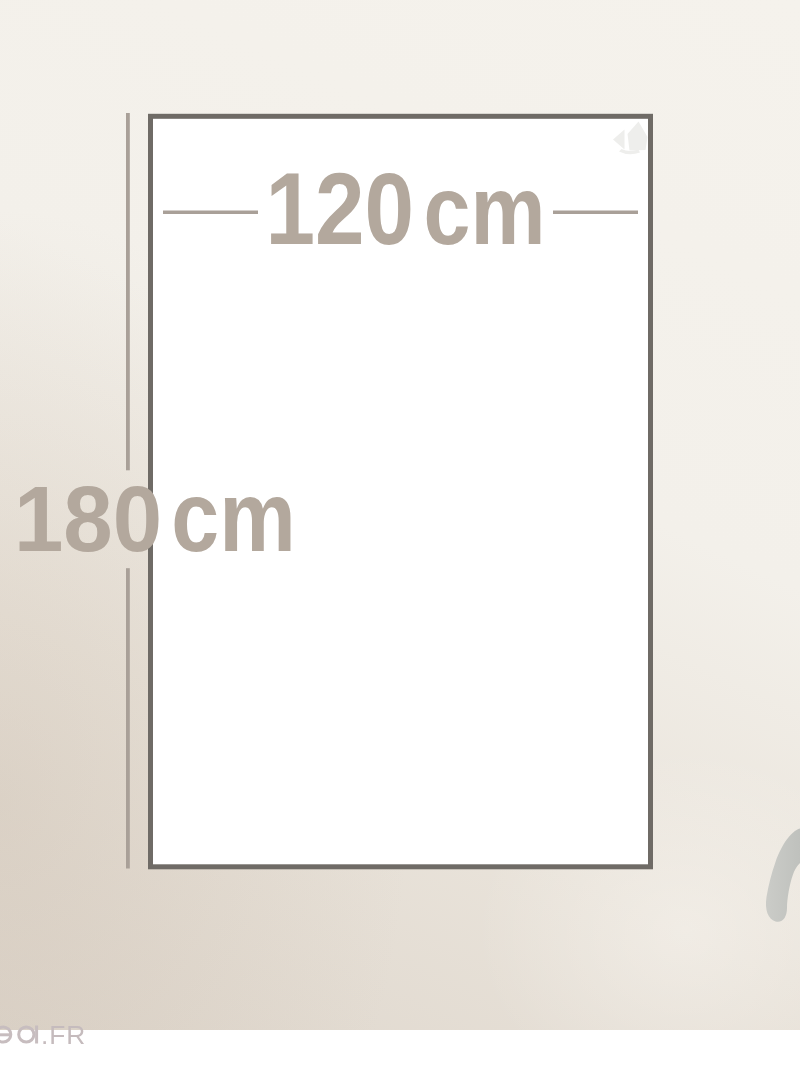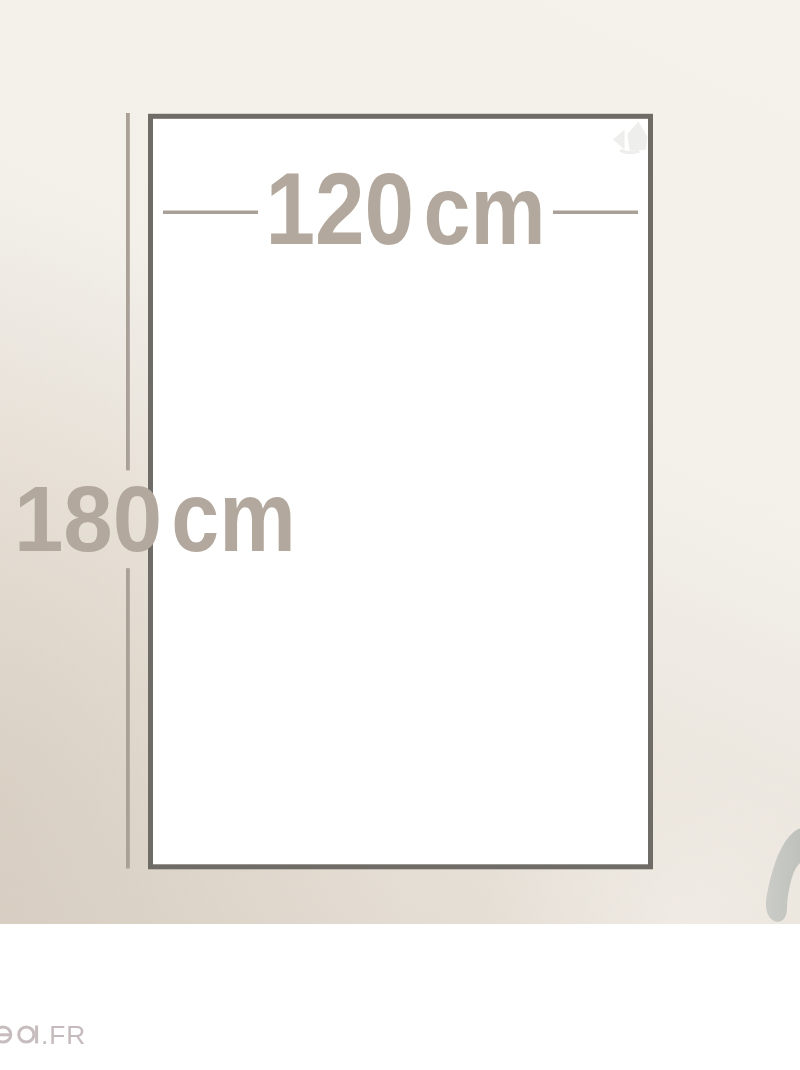--- a/index.html
+++ b/index.html
@@ -1,17 +1,17 @@
 <!DOCTYPE html>
 <html><head>
 <meta charset="utf-8">
 <style>
   html,body{margin:0;padding:0;}
   body{width:800px;height:1070px;overflow:hidden;font-family:"Liberation Sans",sans-serif;}
-  .stage{position:relative;width:800px;height:924px;
+  .stage{position:relative;width:800px;height:1030px;
     background:
       radial-gradient(ellipse 300px 260px at 685px 930px, rgba(255,253,250,0.35), rgba(255,253,250,0) 70%),
       radial-gradient(ellipse 540px 780px at 0px 800px, rgba(193,176,158,0.26), rgba(193,176,158,0) 76%),
       linear-gradient(205deg, #f5f2ec 0%, #f3f0ea 42%, #e9e3da 70%, #ded6cc 100%);
   }
   svg{position:absolute;left:0;top:0;}
   .dim{font-family:"Liberation Sans",sans-serif;font-weight:bold;fill:#b3a89d;}
   .wm{font-family:"Liberation Sans",sans-serif;fill:#c5bbbd;}
 </style>
 </head>

